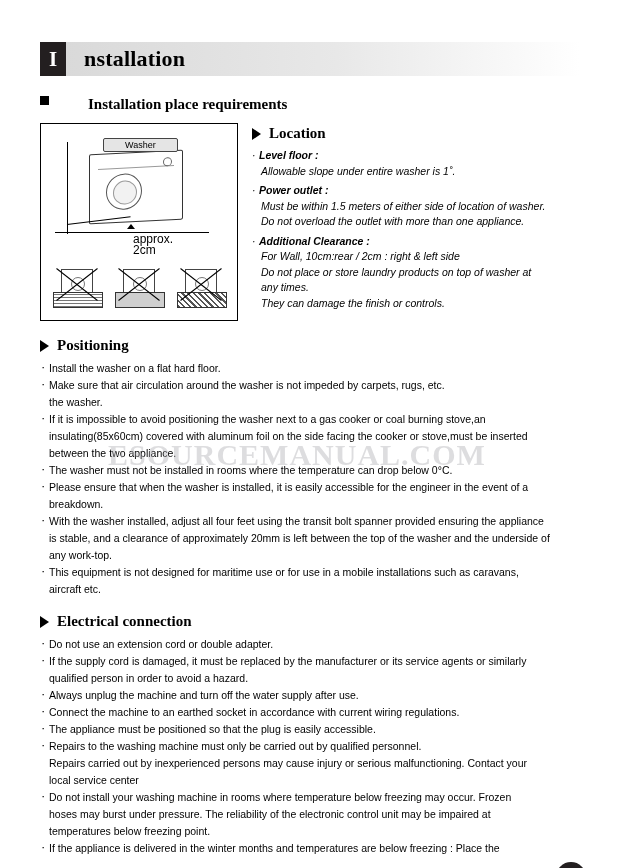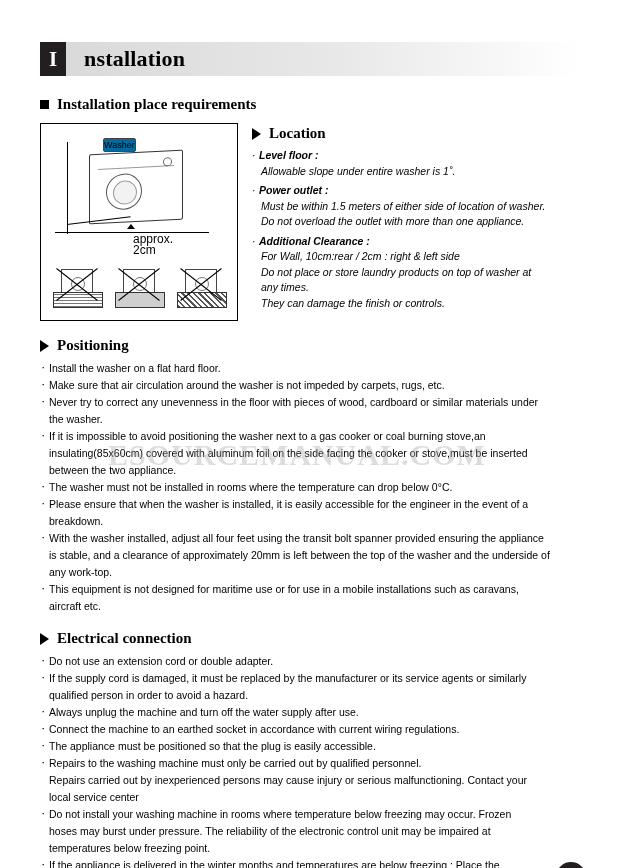--- a/index.html
+++ b/index.html
@@ -50,25 +50,25 @@
     font-weight: bold;
     font-size: 22px;
     letter-spacing: 0.2px;
     margin-left: 18px;
     color: #000;
   }
 
   
   .sec-head {
     display: flex;
-    align-items: center;
     font-family: "Liberation Serif", serif;
     font-weight: bold;
     font-size: 15px;
     margin-top: 20px;
+    gap: 31px;
   }
   .sq-bullet {
     width: 9px;
     height: 9px;
     background: #000;
     margin-right: 8px;
     flex: 0 0 auto;
   }
   .tri-head {
     display: flex;
@@ -175,22 +175,22 @@
     height: 7px;
     border: 1px solid #666;
     border-radius: 50%;
   }
   .fig-label-washer {
     position: absolute;
     left: 62px;
     top: 14px;
     font-size: 9px;
     border: 1px solid #444;
-    background: #0369a1;
-    padding: 1px 0;
+    background: #e5e5e5;
+    padding: 1px 21px;
     border-radius: 2px;
   }
   .fig-floor {
     position: absolute;
     left: 14px;
     top: 108px;
     width: 154px;
     height: 0;
     border-top: 1px solid #000;
   }
@@ -436,21 +436,20 @@
     </div>
   </div>
 
   <div class="tri-head sec-gap">
     <span class="tri"></span>
     <span>Positioning</span>
   </div>
   <ul class="bl">
     <li>Install the washer on a flat hard floor.</li>
     <li>Make sure that air circulation around the washer is not impeded by carpets, rugs, etc.</li>
-    <li>Never try to correct any unevenness in the floor with pieces of wood, cardboard or similar materials under</li>
     <li class="cont">the washer.</li>
     <li>If it is impossible to avoid positioning the washer next to a gas cooker or coal burning stove,an</li>
     <li class="cont">insulating(85x60cm) covered with aluminum foil on the side facing the cooker or stove,must be inserted</li>
     <li class="cont">between the two appliance.</li>
     <li>The washer must not be installed in rooms where the temperature can drop below 0°C.</li>
     <li>Please ensure that when the washer is installed, it is easily accessible for the engineer in the event of a</li>
     <li class="cont">breakdown.</li>
     <li>With the washer installed, adjust all four feet using the transit bolt spanner provided ensuring the appliance</li>
     <li class="cont">is stable, and a clearance of approximately 20mm is left between the top of the washer and the underside of</li>
     <li class="cont">any work-top.</li>

